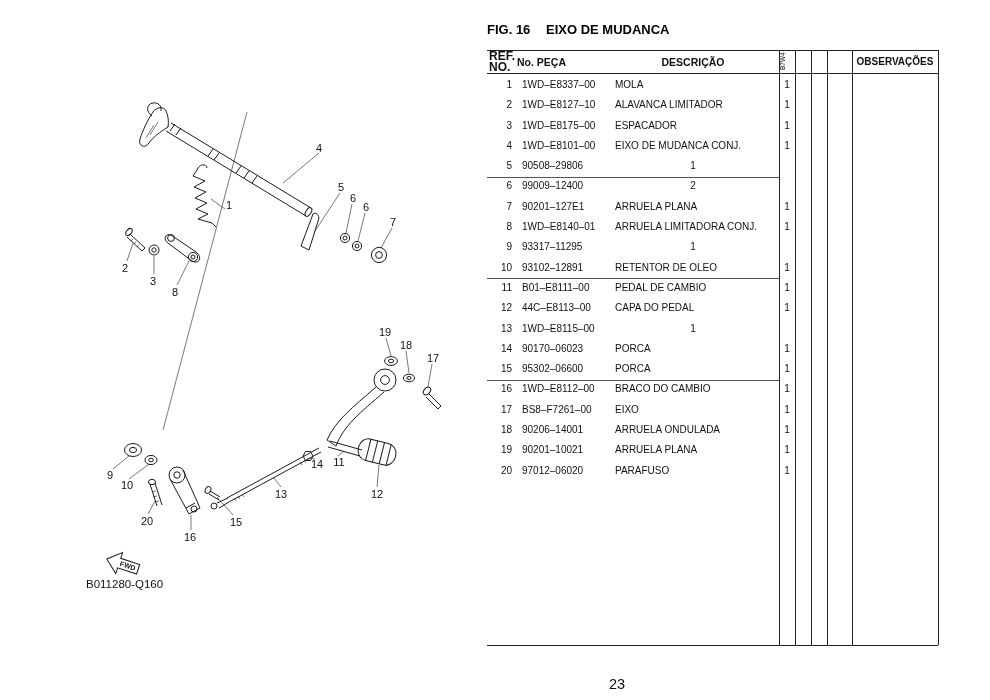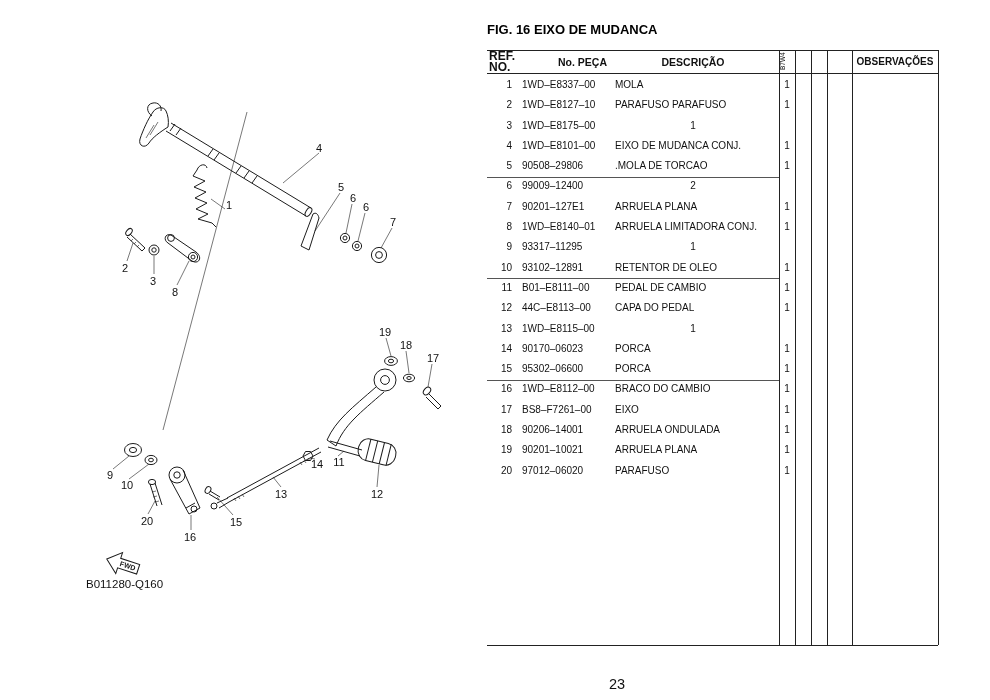--- a/index.html
+++ b/index.html
@@ -7,28 +7,28 @@
          font-family:"Liberation Sans",sans-serif;color:#111;}
   
   svg{position:absolute;left:0;top:0;}
   .art{stroke:#1c1c1c;stroke-width:1;fill:none;}
   .thin{stroke:#1c1c1c;stroke-width:.6;fill:none;}
   .callout{font:11px "Liberation Sans",sans-serif;fill:#111;text-anchor:middle;}
   .diagcode{font:11.5px "Liberation Sans",sans-serif;fill:#111;}
   .fwdtxt{font:bold 7px "Liberation Sans",sans-serif;fill:#111;text-anchor:middle;}
   
   .title{position:absolute;left:487px;top:22px;font-weight:bold;font-size:13px;color:#000;white-space:nowrap;}
-  .title .t2{}
+  .title .t2{margin-left:12px;}
   
   .ptable{position:absolute;left:487px;top:50px;width:451px;height:595px;font-size:10px;}
   .hline{position:absolute;left:0;width:451px;height:1px;background:#222;}
   .vline{position:absolute;top:0;height:595px;width:1px;background:#222;}
   .gsep{position:absolute;left:0;width:292px;height:1px;background:#555;}
   .h-ref{position:absolute;left:2px;top:1px;font-weight:bold;font-size:12px;line-height:10.5px;}
-  .h-part{position:absolute;left:30px;width:90px;top:6px;text-align:right;font-weight:bold;font-size:10.5px;}
+  .h-part{position:absolute;left:30px;width:90px;top:6px;text-align:left;font-weight:bold;font-size:10.5px;}
   .h-desc{position:absolute;left:120px;width:172px;top:6px;text-align:center;font-weight:bold;font-size:10.5px;}
   .h-model{position:absolute;left:292px;top:1px;width:16px;height:21px;font-size:6.5px;
            writing-mode:vertical-rl;transform:rotate(180deg);text-align:center;}
   .h-obs{position:absolute;left:365px;width:86px;top:6px;text-align:center;font-weight:bold;font-size:10px;}
   #rows{position:absolute;left:0;top:25px;width:451px;}
   .prow{display:grid;grid-template-columns:30px 90px 172px 16px 16px 16px 25px 86px;
         height:20.3px;line-height:20.3px;}
   .c-ref{text-align:right;padding-right:5px;}
   .c-part{padding-left:5px;white-space:nowrap;}
   .c-desc{padding-left:8px;white-space:nowrap;}
@@ -243,50 +243,50 @@
           <span class="c-desc">MOLA</span>
           <span class="c-qty">1</span>
           <span class="c-m2"></span>
           <span class="c-m3"></span>
           <span class="c-m4"></span>
           <span class="c-obs"></span>
         </div>
         <div class="prow">
           <span class="c-ref">2</span>
           <span class="c-part">1WD–E8127–10</span>
-          <span class="c-desc">PARAFUSO PARAFUSO</span>
+          <span class="c-desc">ALAVANCA LIMITADOR</span>
           <span class="c-qty">1</span>
           <span class="c-m2"></span>
           <span class="c-m3"></span>
           <span class="c-m4"></span>
           <span class="c-obs"></span>
         </div>
         <div class="prow">
           <span class="c-ref">3</span>
           <span class="c-part">1WD–E8175–00</span>
+          <span class="c-desc">ESPACADOR</span>
           <span class="c-qty">1</span>
           <span class="c-m2"></span>
           <span class="c-m3"></span>
           <span class="c-m4"></span>
           <span class="c-obs"></span>
         </div>
         <div class="prow">
           <span class="c-ref">4</span>
           <span class="c-part">1WD–E8101–00</span>
           <span class="c-desc">EIXO DE MUDANCA CONJ.</span>
           <span class="c-qty">1</span>
           <span class="c-m2"></span>
           <span class="c-m3"></span>
           <span class="c-m4"></span>
           <span class="c-obs"></span>
         </div>
         <div class="prow">
           <span class="c-ref">5</span>
           <span class="c-part">90508–29806</span>
-          <span class="c-desc">.MOLA DE TORCAO</span>
           <span class="c-qty">1</span>
           <span class="c-m2"></span>
           <span class="c-m3"></span>
           <span class="c-m4"></span>
           <span class="c-obs"></span>
         </div>
         <div class="prow">
           <span class="c-ref">6</span>
           <span class="c-part">99009–12400</span>
           <span class="c-qty">2</span>

